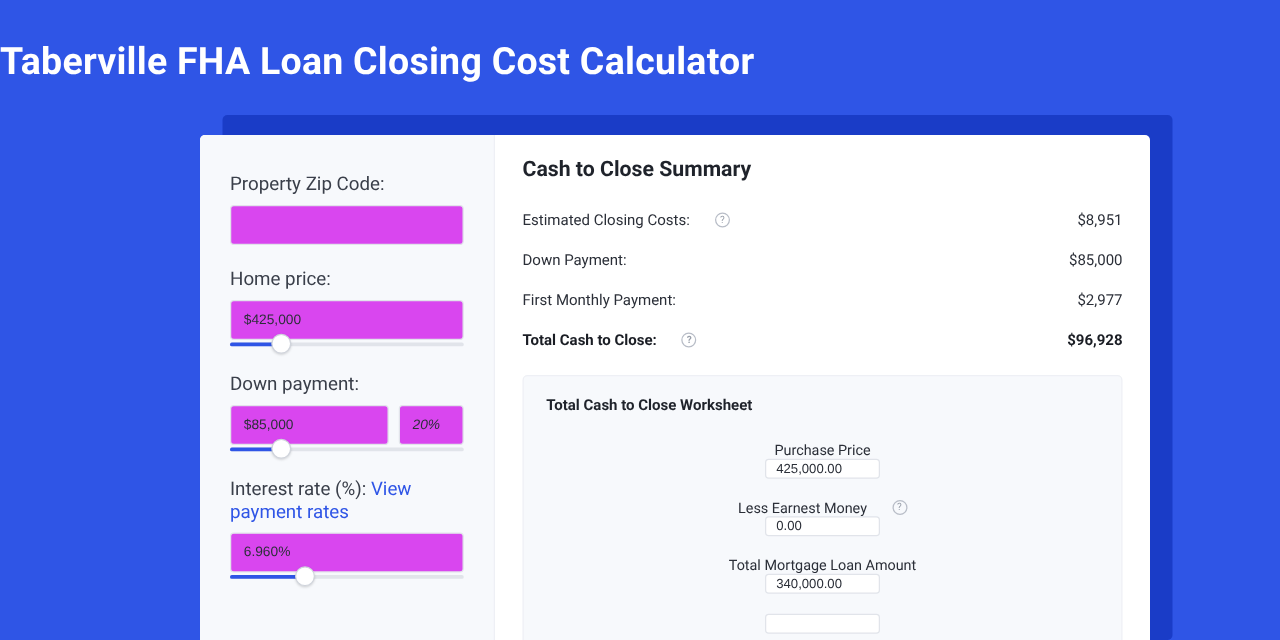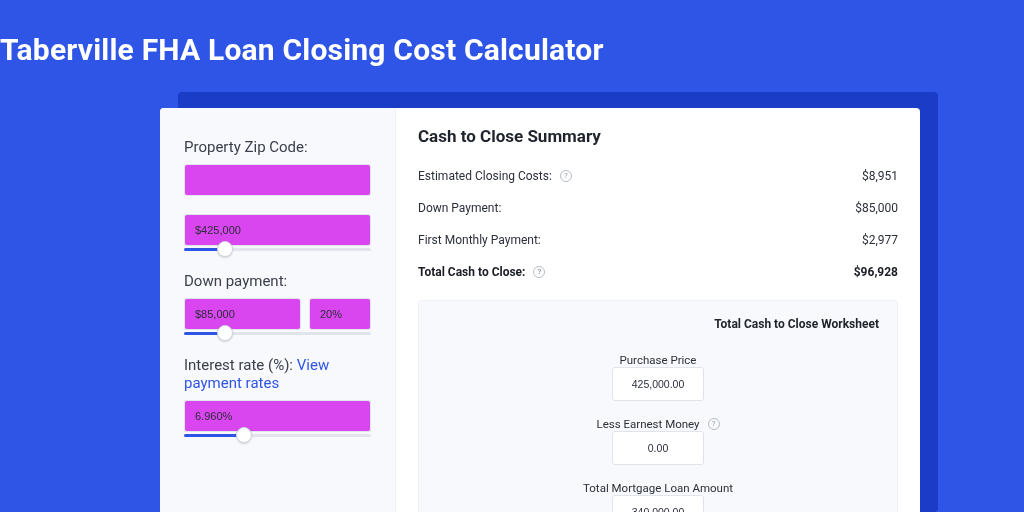--- a/index.html
+++ b/index.html
@@ -84,72 +84,73 @@
     top: -3px;
     width: 16px; height: 16px;
     background: #fff;
     border: 1px solid #d0d4dc;
     border-radius: 50%;
     box-shadow: 0 1px 2px rgba(0,0,0,0.15);
     transform: translateX(-50%);
   }
   .dp-row { display: flex; gap: 8px; }
   .dp-row .text-input:first-child { flex: 1; }
-  .dp-pct { width: 62px; }
+  .dp-pct { width: 52px; font-style: italic; }
   .link { color: #2f55e6; cursor: pointer; }
 
   
   .main { flex: 1; padding: 18px 22px 0 22px; overflow: hidden; }
   .summary-title { font-size: 17px; font-weight: 700; color: #1f232b; margin-bottom: 14px; }
   .summary-row {
     display: flex; justify-content: space-between; align-items: center;
     font-size: 12px; color: #2b2f38; padding: 9px 0;
   }
   .summary-row.total { font-weight: 700; color: #1a1d24; }
-  .summary-label { display: flex; align-items: center; gap: 8px; }
+  .summary-label { display: flex; align-items: center; gap: 20px; }
   .q-icon {
     display: inline-flex; align-items: center; justify-content: center;
     width: 12px; height: 12px; border: 1px solid #b8bdc7; border-radius: 50%;
     font-size: 8px; color: #9aa0ab; line-height: 1;
   }
 
   .worksheet {
     margin-top: 12px;
     background: #f7f9fc;
     border: 1px solid #eef0f5;
     border-radius: 4px;
     padding: 16px 18px 40px 18px;
   }
-  .worksheet-title { font-size: 12px; font-weight: 700; color: #1f232b; margin-bottom: 14px; text-align: right; }
+  .worksheet-title { font-size: 12px; font-weight: 700; color: #1f232b; margin-bottom: 14px; }
   .ws-row {
     display: flex; justify-content: space-between; align-items: center;
     font-size: 11.5px; color: #2b2f38; padding: 8px 0; flex-direction: column;
   }
   .ws-input {
-    width: 92px; height: 34px; border: 1px solid #e1e4ea; border-radius: 3px;
-    background: #fff; font-size: 10.5px; color: #2b2f38; text-align: center; padding: 0 8px;
+    width: 92px; height: 16px; border: 1px solid #e1e4ea; border-radius: 3px;
+    background: #fff; font-size: 10.5px; color: #2b2f38; text-align: left; padding: 0 8px;
   }
 </style>
 </head>
 <body>
 
 <h1 class="page-title">Taberville FHA Loan Closing Cost Calculator</h1>
 
 <div class="shadow-card"></div>
 
 <div class="main-card">
 
   <aside class="sidebar">
 
     <div class="field">
       <label class="field-label">Property Zip Code:</label>
       <input class="text-input" value="" style="">
     </div>
 
     <div class="field">
+      <label class="field-label">Home price:</label>
       <input class="text-input" value="$425,000" style="">
       <div class="slider-wrap">
         <div class="slider-track"></div>
         <div class="slider-fill" id="fill-price" style="width: 22%;"></div>
         <div class="slider-thumb" id="thumb-price" style="left: 22%;"></div>
       </div>
     </div>
 
     <div class="field">
       <label class="field-label">Down payment:</label>

